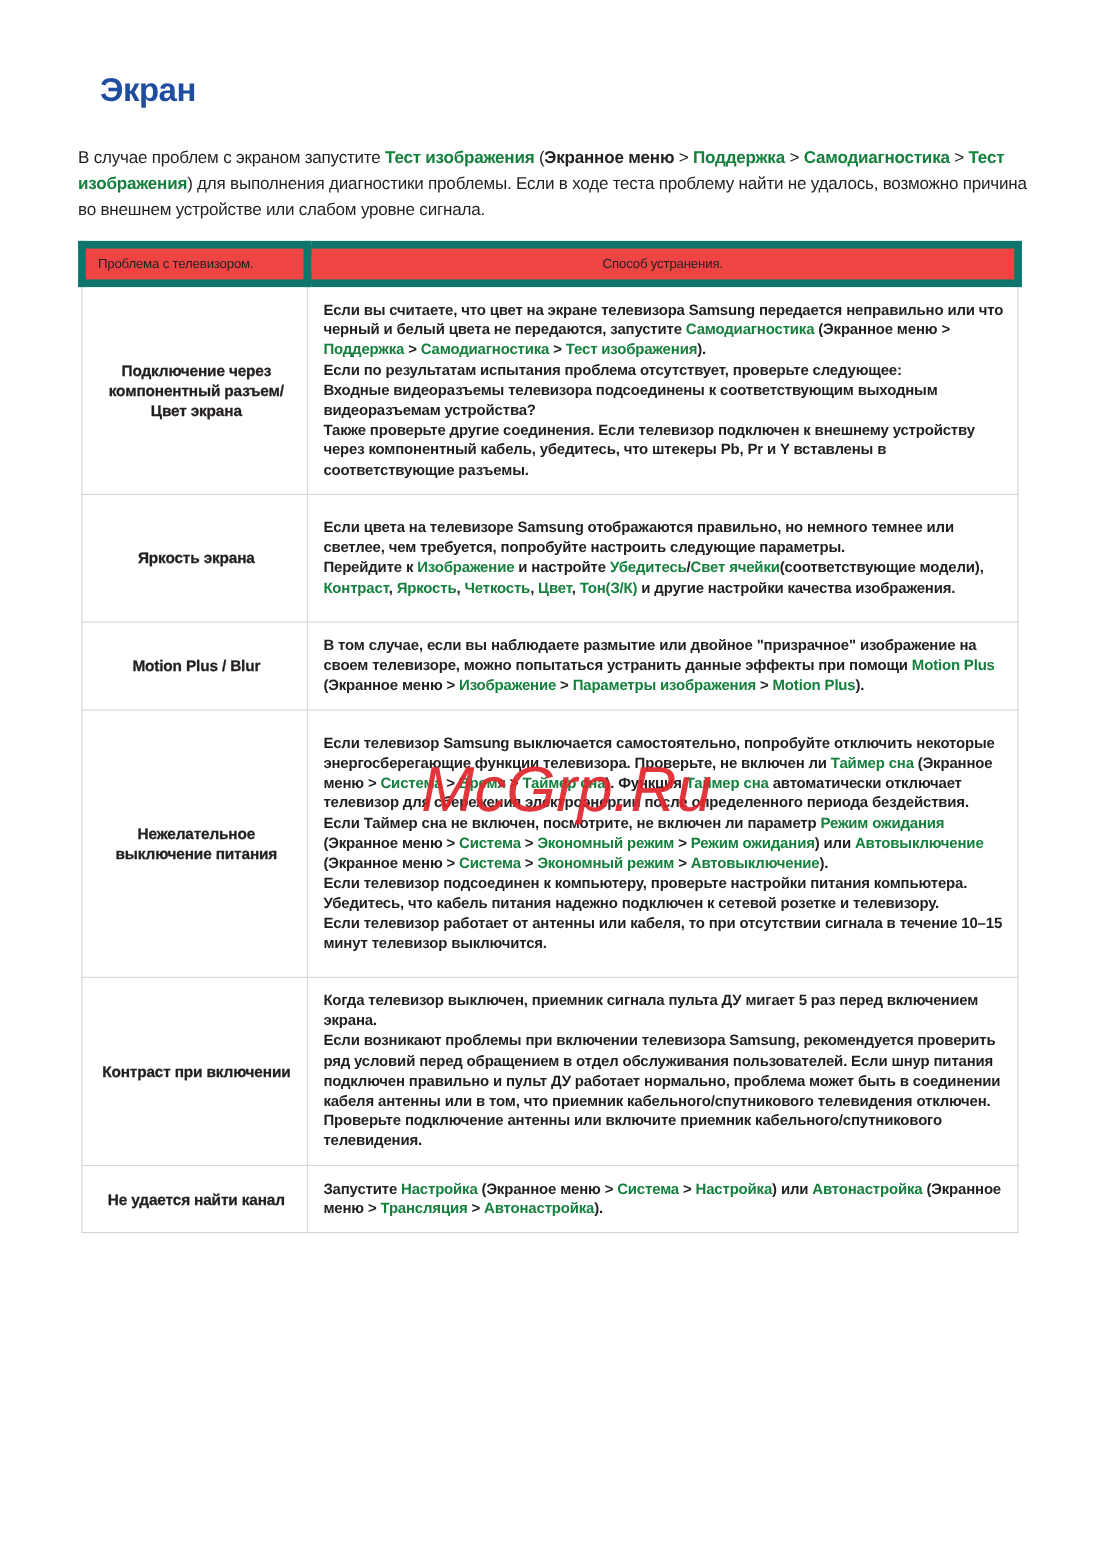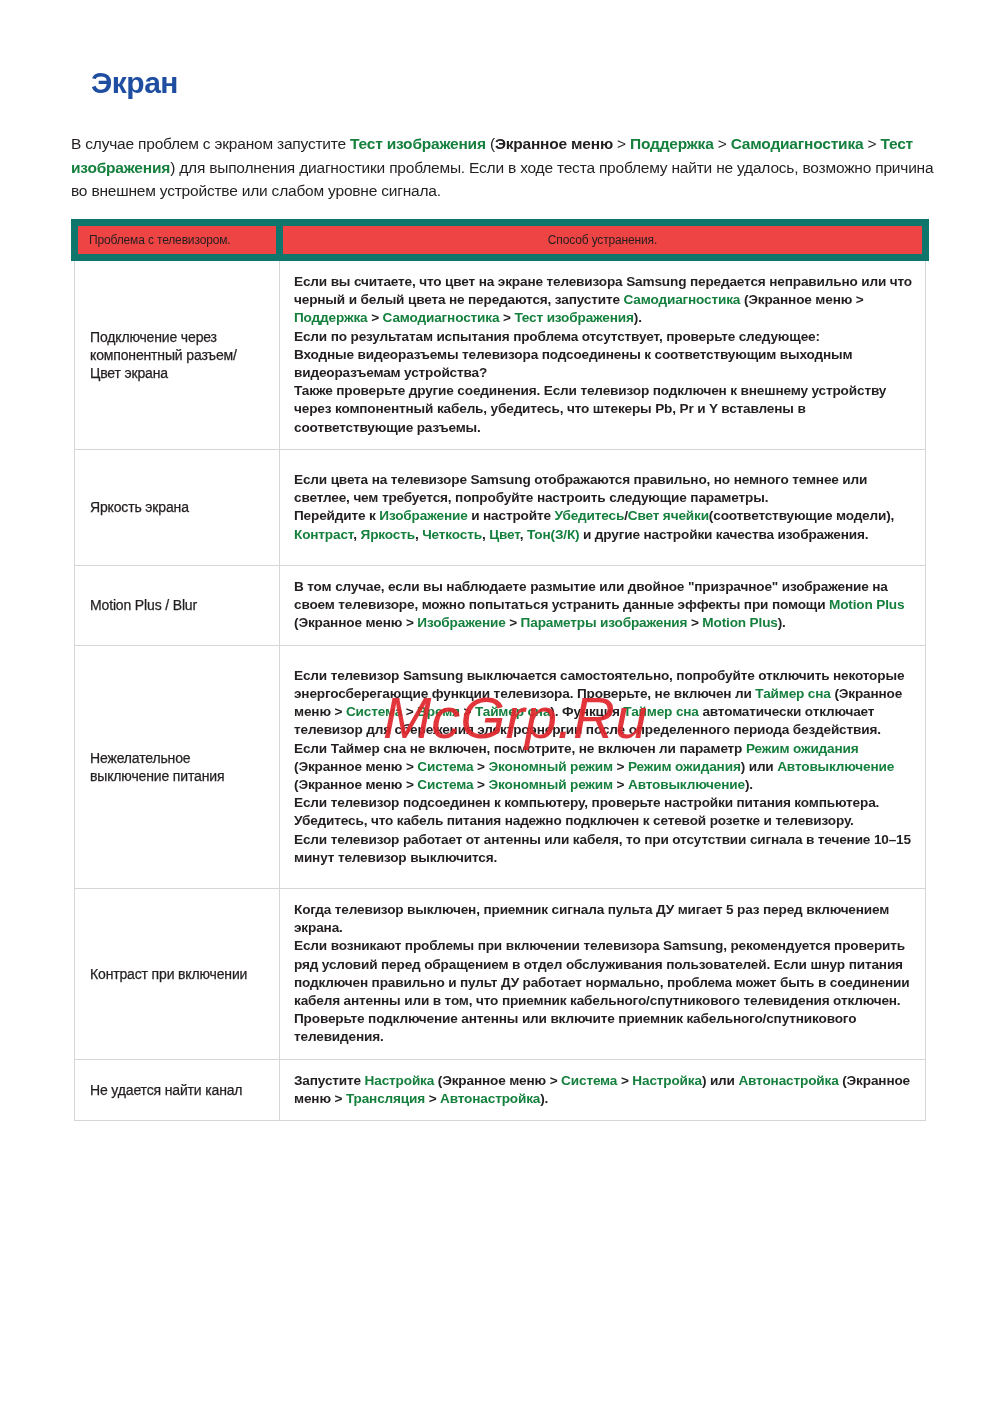--- a/index.html
+++ b/index.html
@@ -55,21 +55,22 @@
       border: 1px solid #d6d6d6;
       vertical-align: middle;
       color: #231f20;
       font-weight: bold;
       line-height: 18.2px;
       margin-top: 48px;
     }
     table.trouble td.problem {
       padding: 0 12px 0 15px;
       font-size: 14px;
-      font-weight: normal;
+      font-weight: bold;
+      text-align: center;
       -webkit-text-stroke: 0.25px #231f20;
     }
     table.trouble td.solution {
       padding: 12px 12px 12px 14px;
     }
     table.trouble td.solution p { margin: 0; }
     .watermark {
       position: absolute;
       left: 383px;
       top: 684px;

